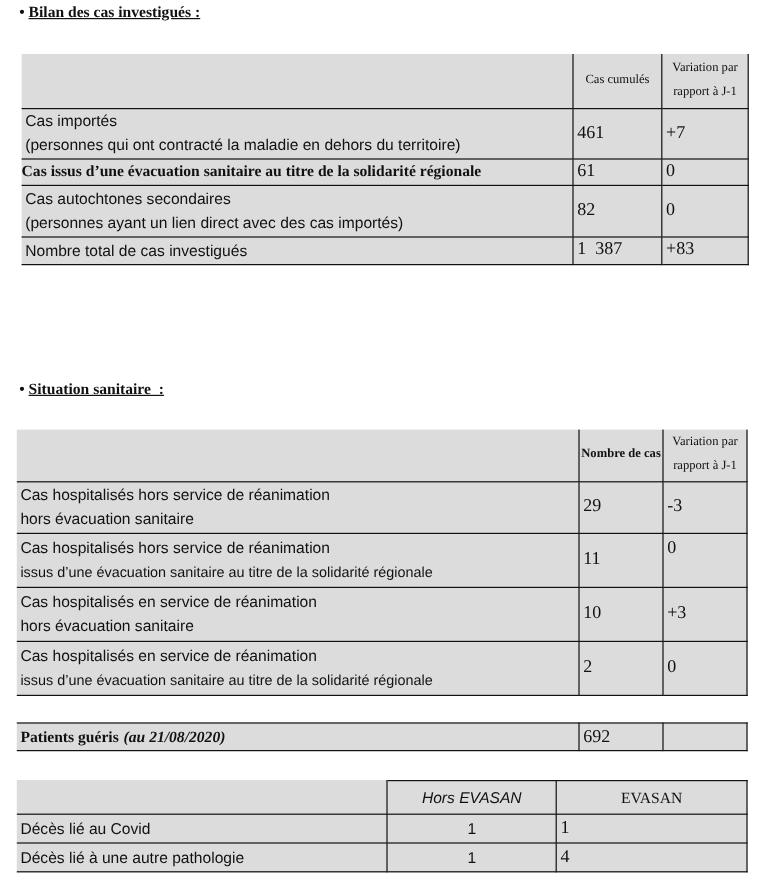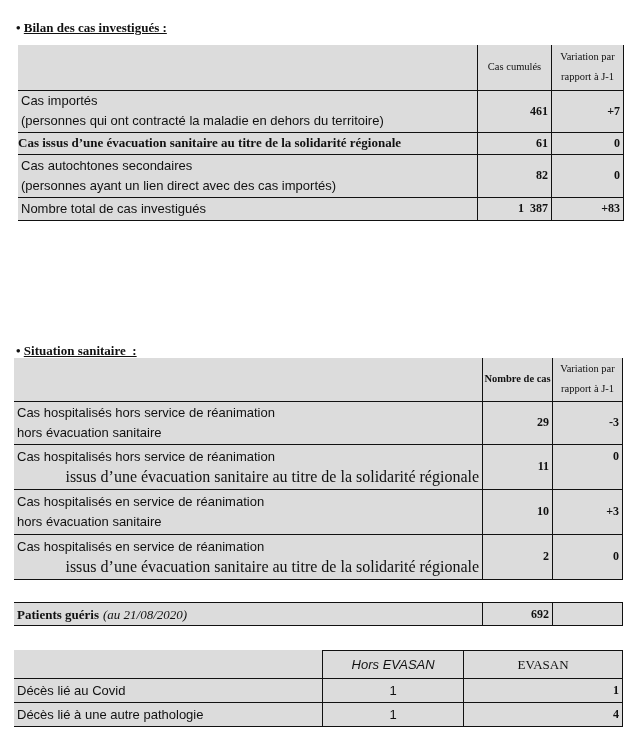--- a/index.html
+++ b/index.html
@@ -4,33 +4,33 @@
 <style>
   html, body { margin:0; padding:0; background:#fff; }
   body { width:639px; height:738px; position:relative; overflow:hidden; color:#111; }
   .serif { font-family: "Liberation Serif", "DejaVu Serif", serif; }
   .section-title { position:absolute; left:16px; font-family:"Liberation Serif", serif; font-weight:bold; font-size:13px; }
   .section-title .u { text-decoration: underline; }
   table { position:absolute; border-collapse:collapse; background:#dcdcdc; }
   td { border:1px solid #111; padding:0 3px; vertical-align:middle; }
   td.lbl { border-left:none; }
   .hdr-small { font-family:"Liberation Serif", serif; font-size:10.5px; text-align:center; line-height:20px; }
-  .num { font-family:"Liberation Serif", serif; font-size:12px; text-align:right;font-weight:bold; }
+  .num { font-family:"Liberation Serif", serif; font-size:15px; text-align:left; }
   .b-sans { font-family:"Liberation Sans", sans-serif; font-weight:normal; font-size:13px; line-height:20px; }
   .n-sans { font-family:"Liberation Sans", sans-serif; font-size:13px; line-height:20px; }
   .b-serif { font-family:"Liberation Serif", serif; font-weight:bold; font-size:13px; }
-  .n-serif { font-family:Liberation Serif, serif; font-size:16px; line-height:20px;text-align:right; }
-  .it-serif { font-family:"Liberation Serif", serif; font-style:italic; font-weight:normal;margin-top:48px; }
+  .n-serif { font-family:Liberation Sans, sans-serif; font-size:12px; line-height:20px; }
+  .it-serif { font-family:"Liberation Serif", serif; font-style:italic; font-weight:bold;margin-top:48px; }
   .top-row td { border-top:none; }
   .hdr-empty { border-left:none; border-top:none; }
 </style>
 </head>
 <body>
 
-<div class="section-title" style="top:20px;">
+<div class="section-title" style="top:2px;">
   <span>•</span>
   <span class="u">Bilan des cas investigués :</span>
 </div>
 
 <table style="left:18px; top:45px; width:606px;">
   <colgroup>
       <col style="width:460px">
       <col style="width:74px">
       <col style="width:72px">
     </colgroup>
@@ -66,21 +66,21 @@
   <tr style="height:23px;margin-left:38px;">
     <td class="lbl">
       <div class="b-sans">Nombre total de cas investigués</div>
     </td>
     <td class="num" style="white-space:pre;">1  387</td>
     <td class="num">+83</td>
   </tr>
 </tbody>
   </table>
 
-<div class="section-title" style="top:316px;margin-top:27px;">
+<div class="section-title" style="top:316px;">
   <span>•</span>
   <span class="u" style="white-space:pre;">Situation sanitaire  :</span>
 </div>
 
 <table style="left:14px; top:358px; width:609px;">
   <colgroup>
       <col style="width:469px">
       <col style="width:70px">
       <col style="width:70px">
     </colgroup>

